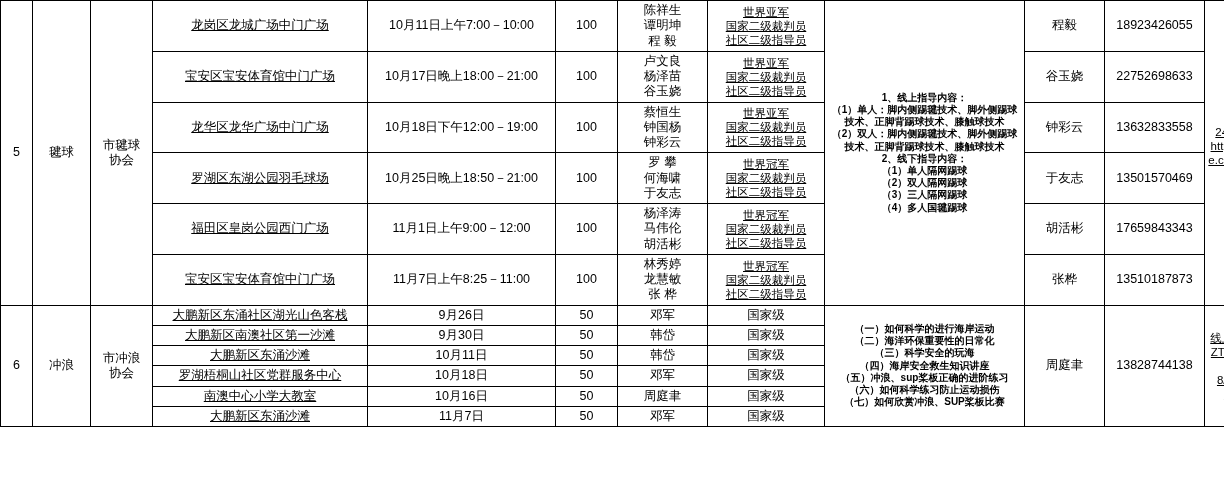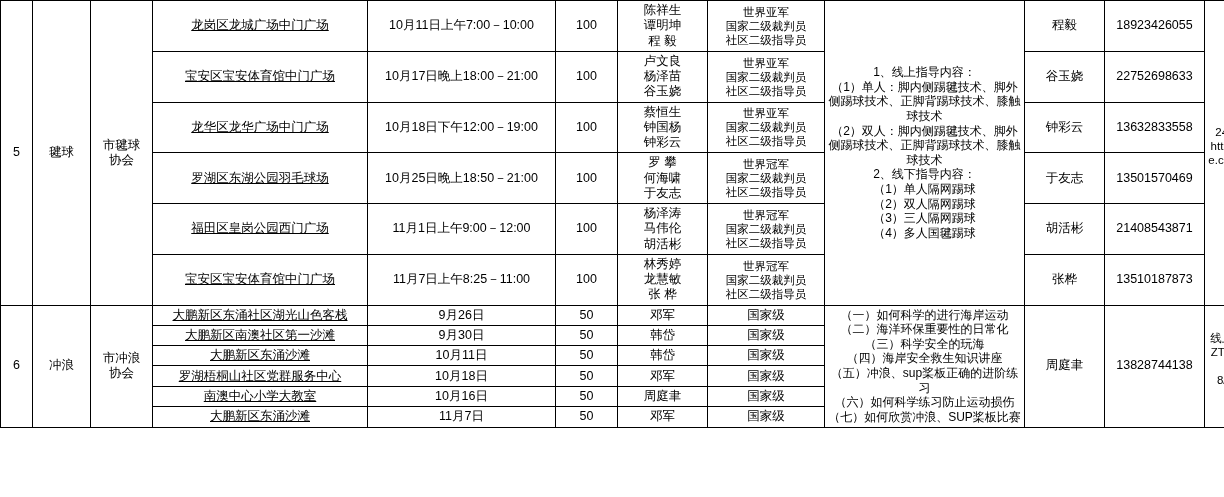--- a/index.html
+++ b/index.html
@@ -26,31 +26,33 @@
     text-align: center;
     vertical-align: middle;
     line-height: 1.22;
     word-break: break-all;
     overflow: hidden;
   }
   td.left-cell {
     text-align: left;
     vertical-align: top;
     padding: 3px 4px;
-    font-size: 12px;
+    font-size: 10px;
     line-height: 1.3;
+    font-weight: bold;
   }
   td.name-col {
     font-size: 12.5px;
     text-decoration: underline;
   }
   td.tiny {
     font-size: 11.5px;
     line-height: 1.25;
     word-break: break-all;
+    text-decoration: underline;
   }
   .multi {
     white-space: pre-line;
   }
   
 </style>
 </head>
 <body>
 
 <table class="sheet">
@@ -140,21 +142,21 @@
       <td class="name-col">福田区皇岗公园西门广场</td>
       <td>11月1日上午9:00－12:00</td>
       <td>100</td>
       <td class="multi">杨泽涛
 马伟伦
 胡活彬</td>
       <td class="multi tiny">世界冠军
 国家二级裁判员
 社区二级指导员</td>
       <td>胡活彬</td>
-      <td>21408543871</td>
+      <td>17659843343</td>
     </tr>
     <tr>
       <td class="name-col">宝安区宝安体育馆中门广场</td>
       <td>11月7日上午8:25－11:00</td>
       <td>100</td>
       <td class="multi">林秀婷
 龙慧敏
 张  桦</td>
       <td class="multi tiny">世界冠军
 国家二级裁判员

